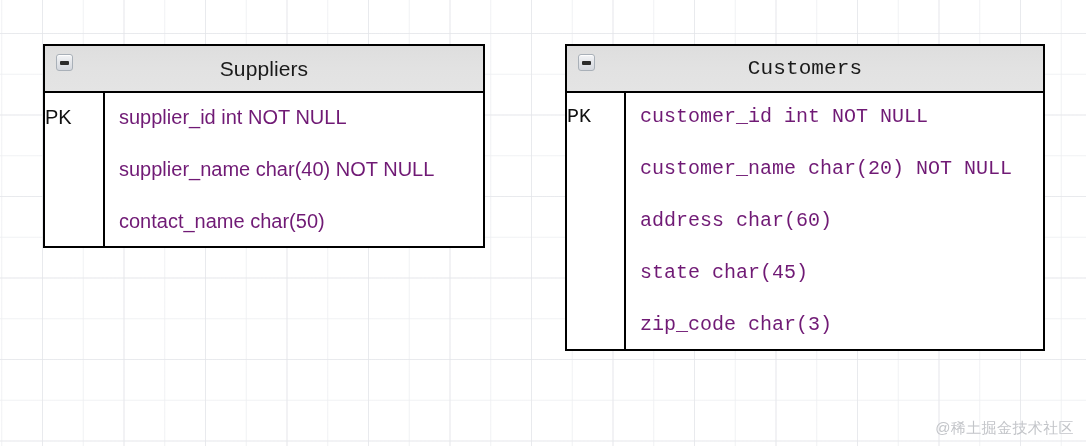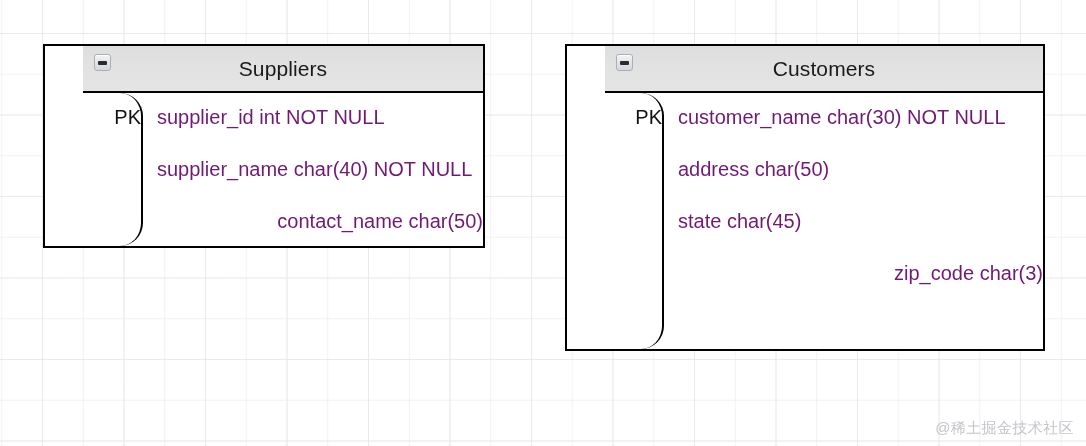--- a/index.html
+++ b/index.html
@@ -29,21 +29,20 @@
     -webkit-font-smoothing: antialiased;
   }
 
   
   .entity {
     position: absolute;
     box-sizing: border-box;
     border: 2px solid #000000;
     background: #ffffff;
     overflow: hidden;
-    padding-left: 38px;
   }
   .entity-header {
     position: relative;
     box-sizing: border-box;
     height: 47px;
     border-bottom: 2px solid #000000;
     background: linear-gradient(to bottom, #dedede 0%, #e2e2e2 50%, #e4e4e4 100%);
     display: flex;
     align-items: center;
     justify-content: center;
@@ -86,22 +85,21 @@
     display: flex;
     align-items: stretch;
     height: calc(100% - 47px);
   }
   .key-col {
     box-sizing: border-box;
     flex: 0 0 auto;
     border-right: 2px solid #000000;
     padding-top: 9px;
     display: flex;
-    justify-content: flex-end;
-    border-radius: 23px;
+    justify-content: flex-start;
   }
   .key-label {
     font-size: 20px;
     color: #111111;
     line-height: 30px;
     white-space: nowrap;
   }
   .attr-col {
     flex: 1 1 auto;
     position: relative;
@@ -109,21 +107,21 @@
     padding-top: 9px;
     overflow: hidden;
   }
   .attr-row {
     font-size: 20px;
     color: #701a75;
     line-height: 30px;
     white-space: nowrap;
     margin-bottom: 22px;
   }
-  .attr-row:last-child { margin-bottom: 0; text-align: right; }
+  .attr-row:last-child { margin-bottom: 0; }
 
   
   .watermark {
     position: absolute;
     right: 12px;
     bottom: 8px;
     font-size: 15px;
     color: #c3c5c9;
     letter-spacing: 0.4px;
     white-space: nowrap;
@@ -147,34 +145,35 @@
         <span class="key-label">PK</span>
       </div>
       <div class="attr-col" id="attrs-0">
           <div class="attr-row">supplier_id int NOT NULL</div>
           <div class="attr-row">supplier_name char(40) NOT NULL</div>
           <div class="attr-row">contact_name char(50)</div>
         </div>
     </div>
   </div>
 
-  <div class="entity" id="entity-1" style="left: 565px; top: 44px; width: 480px; height: 307px;">
+  <div class="entity" id="entity-1" style="left: 565px; top: 44px; width: 480px; height: 307px; font-family: Liberation Mono, monospace;">
     <div class="entity-header">
       <span class="collapse-icon">
         <span class="bar"></span>
       </span>
       <span class="entity-title">Customers</span>
     </div>
     <div class="entity-body">
       <div class="key-col" style="width: 59px;">
         <span class="key-label">PK</span>
       </div>
       <div class="attr-col" id="attrs-1">
-          <div class="attr-row">customer_name char(30) NOT NULL</div>
-          <div class="attr-row">address char(50)</div>
+          <div class="attr-row">customer_id int NOT NULL</div>
+          <div class="attr-row">customer_name char(20) NOT NULL</div>
+          <div class="attr-row">address char(60)</div>
           <div class="attr-row">state char(45)</div>
           <div class="attr-row">zip_code char(3)</div>
         </div>
     </div>
   </div>
 
   <div class="watermark">@稀土掘金技术社区</div>
 </div>
 
 </body></html>

